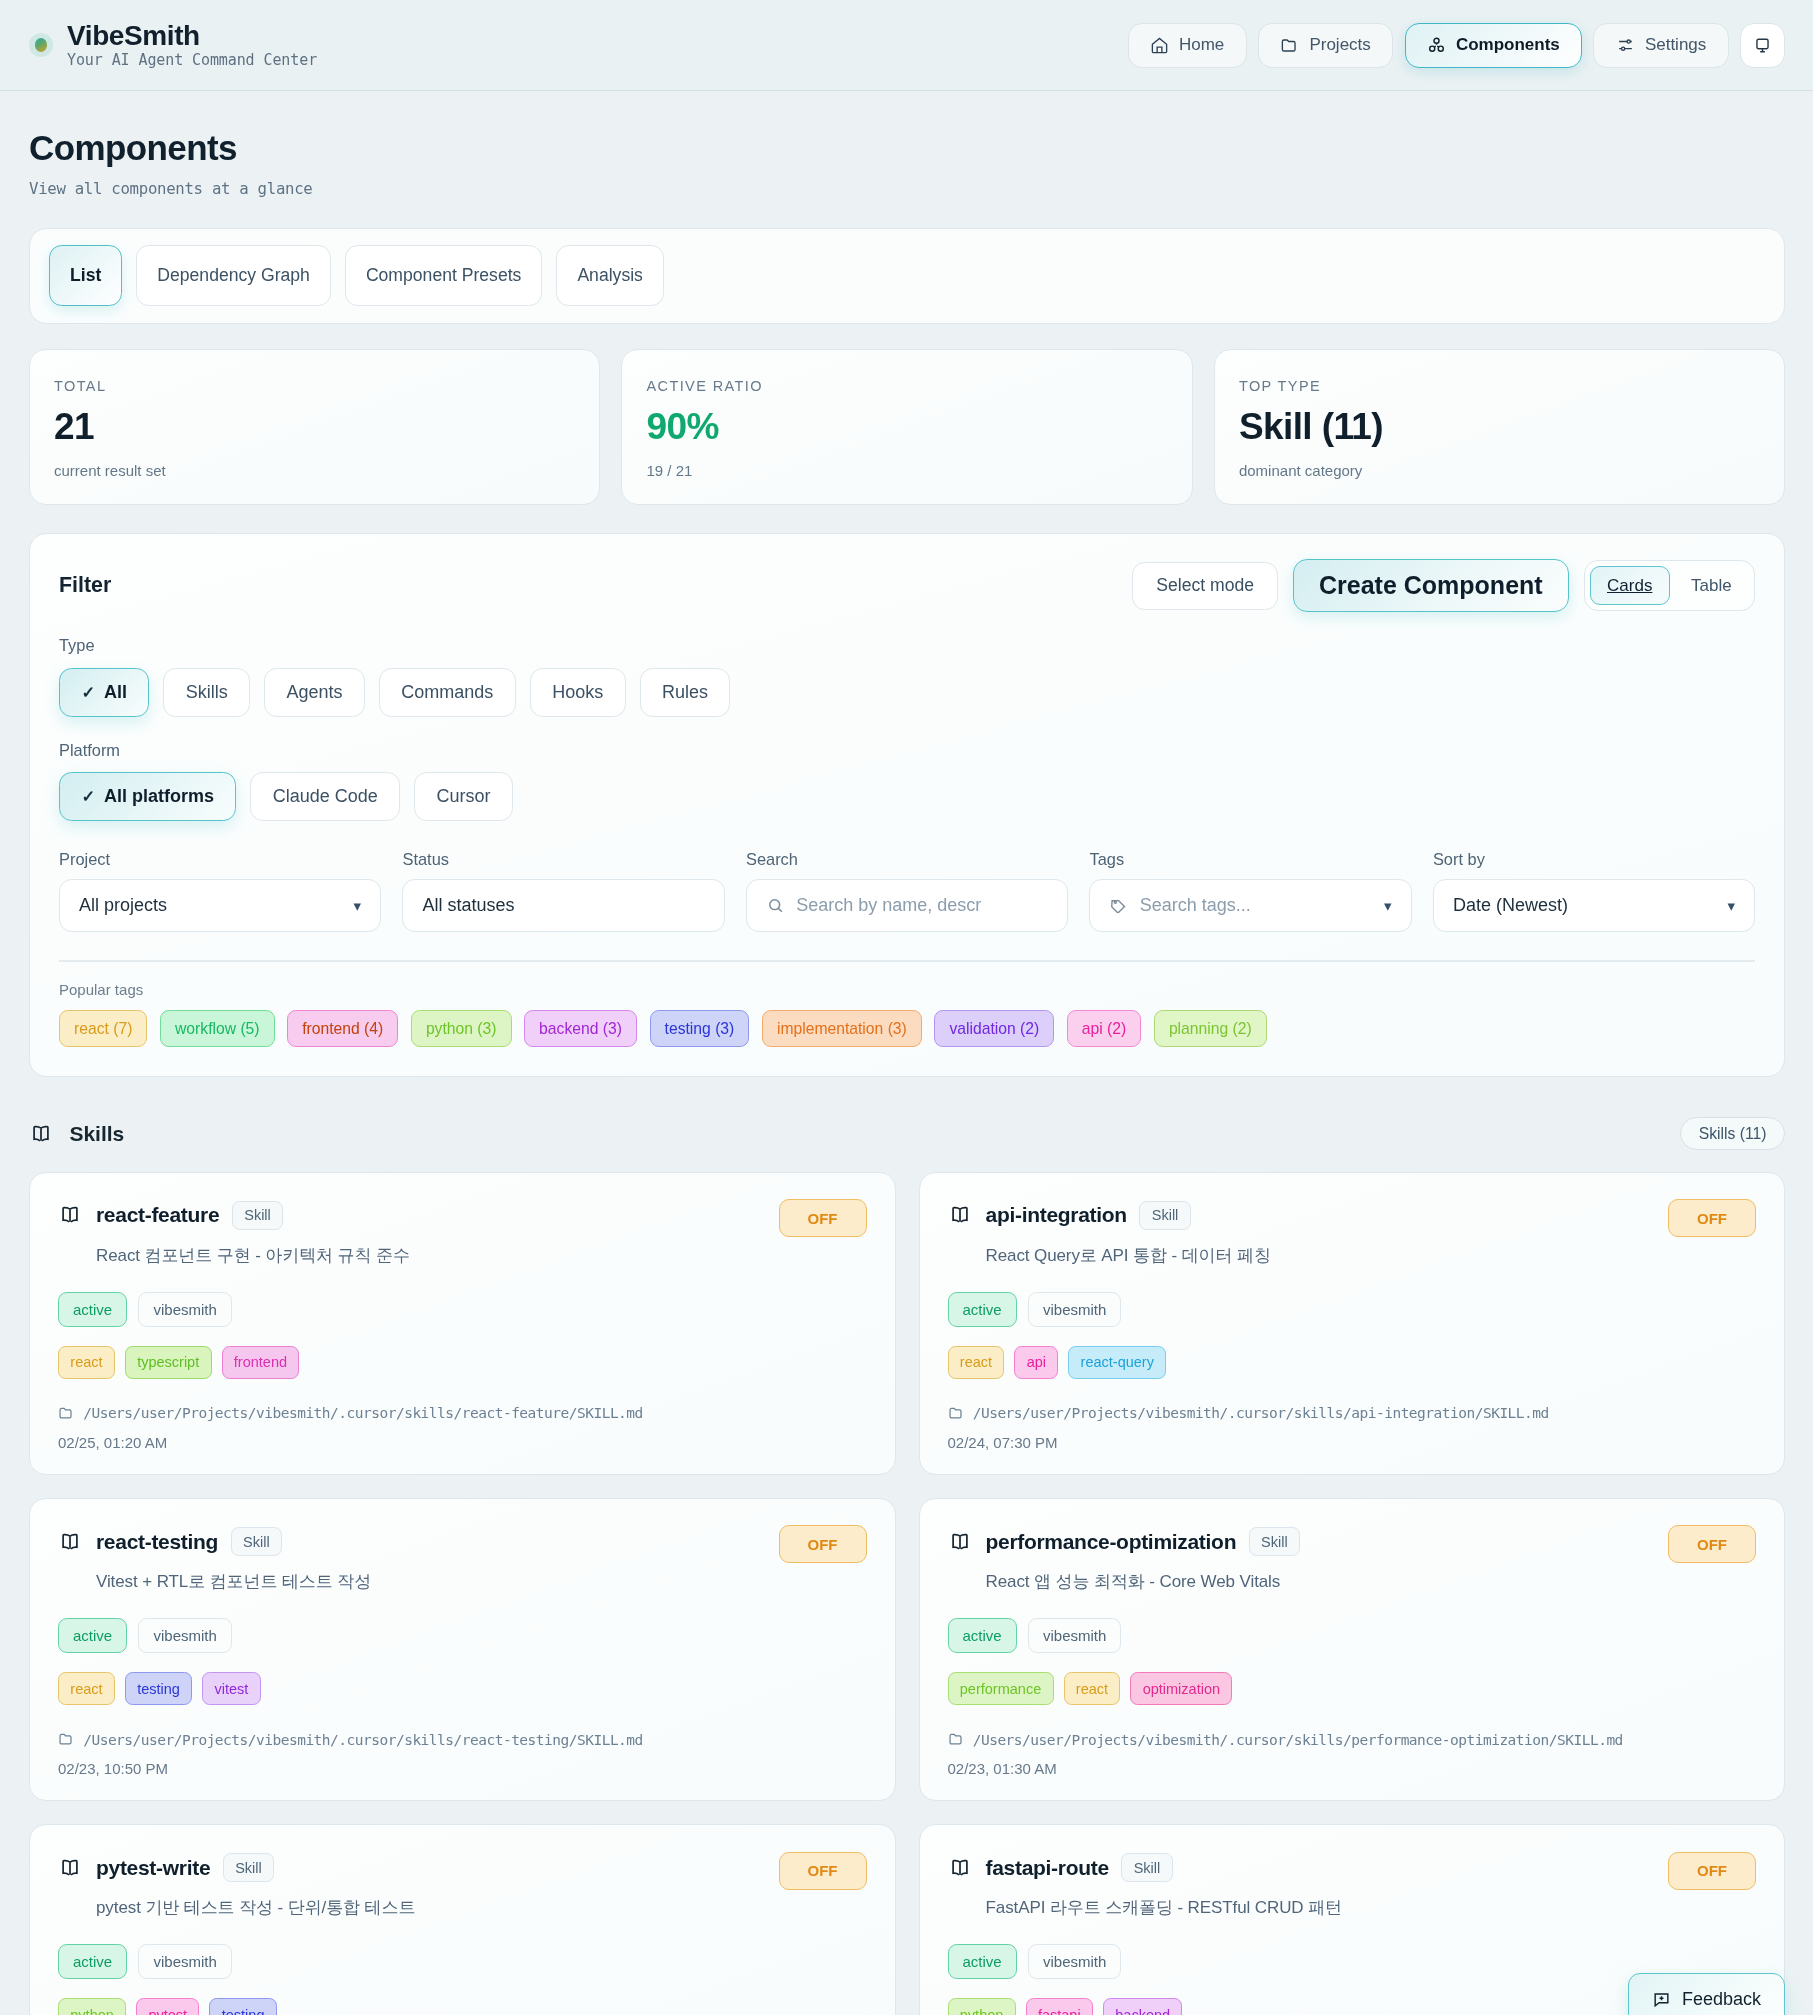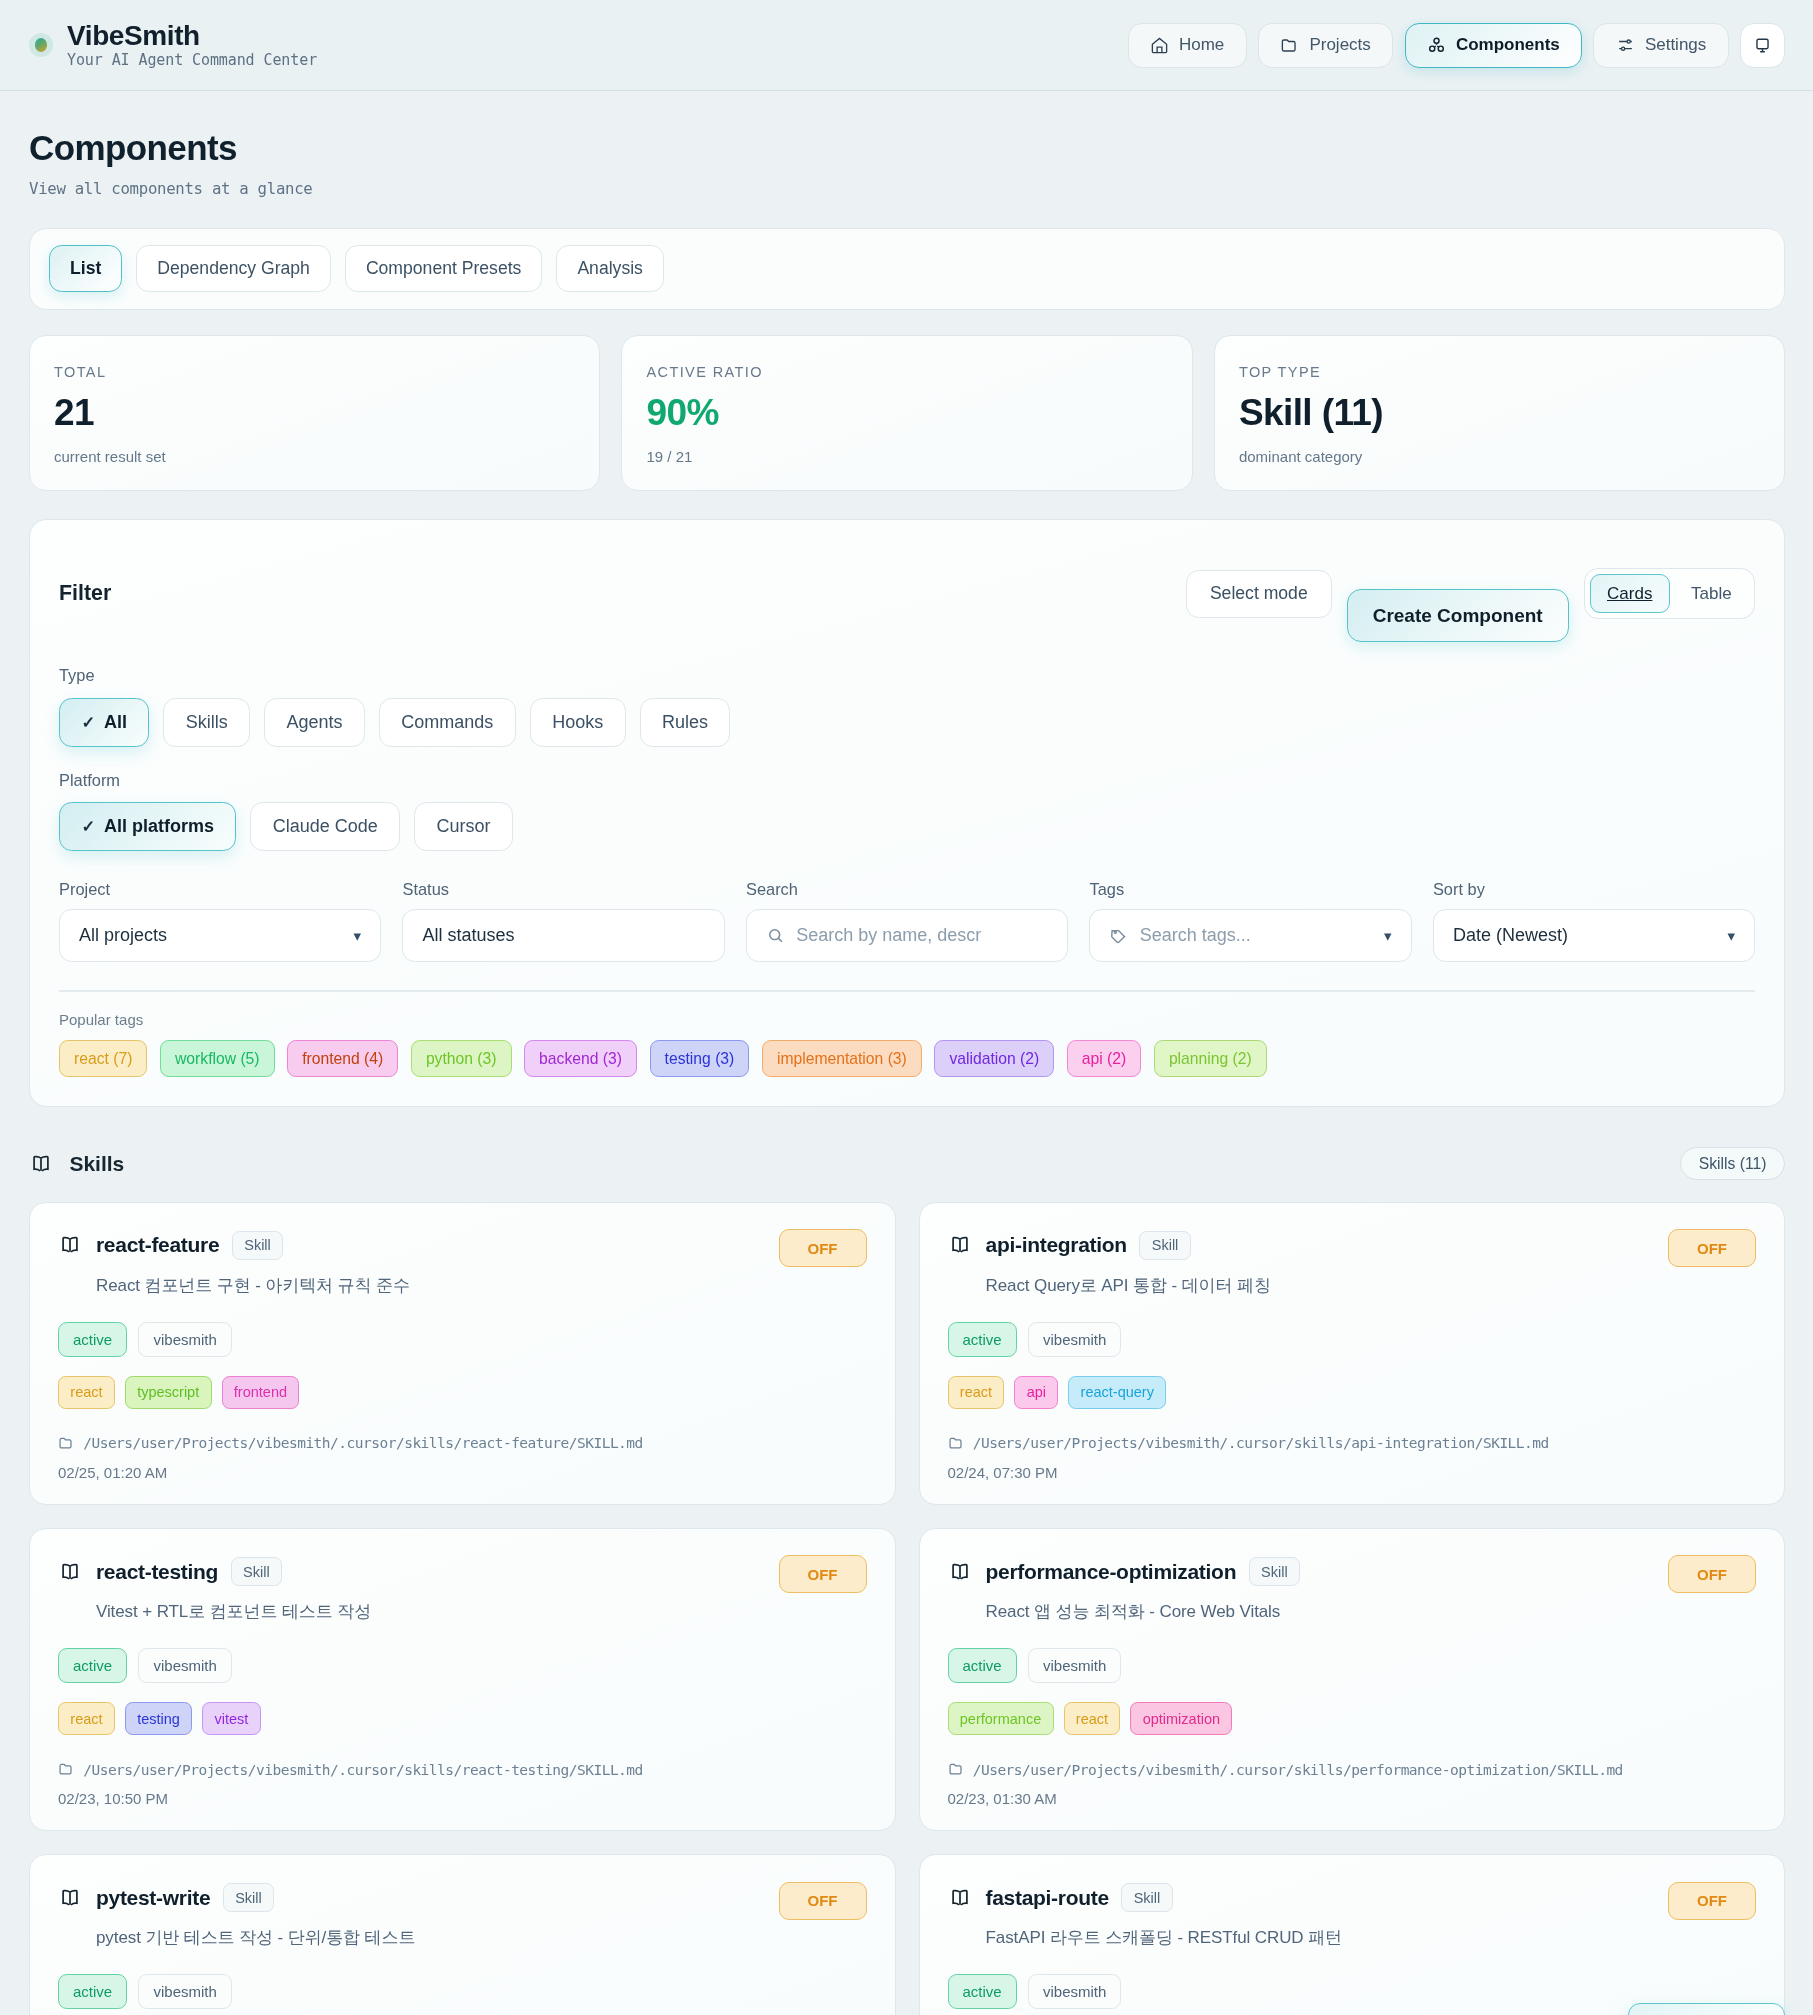--- a/index.html
+++ b/index.html
@@ -79,21 +79,21 @@
   
   .tabshell {
     margin-top: 30px;
     background: #fbfdfd;
     border: 1.3px solid #dde7ec;
     border-radius: 17.6px;
     padding: 16.4px 19px;
     display: flex; gap: 14px;
   }
   .tab {
-    height: 47px; padding: 0 20px;
+    height: 61px; padding: 0 20px;
     border: 1.3px solid #dde7ec; border-radius: 12.6px;
     background: #fff;
     font-size: 17.6px; color: #3c5264;
     display: flex; align-items: center; cursor: pointer; white-space: nowrap;
   }
   .tab.active {
     border-color: #4fc0c9; color: #0f1e2b; font-weight: 700;
     background: linear-gradient(135deg, #ddf1f3 0%, #f5fbfc 70%, #ffffff 100%);
     box-shadow: 0 5px 14px rgba(79,192,201,.2);
   }
@@ -131,24 +131,23 @@
   .btn-plain {
     height: 48px; padding: 0 23px;
     border: 1.3px solid #dde7ec; border-radius: 12.6px; background: #fff;
     font-size: 17.6px; color: #3a4f62; cursor: pointer; white-space: nowrap;
     display: flex; align-items: center;
   }
   .btn-primary {
     height: 53px; padding: 16px 25px;
     border: 1.3px solid #54c3cb; border-radius: 14px;
     background: linear-gradient(135deg, #d4eef1 0%, #eef8f9 60%, #fafdfd 100%);
-    font-size: 19px; color: #0f1e2b; font-weight: 700; cursor: pointer;
+    font-size: 25px; color: #0f1e2b; font-weight: 700; cursor: pointer;
     display: flex; align-items: center; white-space: nowrap;
     box-shadow: 0 5px 15px rgba(84,195,203,.22);
-    margin-top: 44px;
   }
   .seg {
     display: flex; align-items: center; gap: 3.8px;
     border: 1.3px solid #dde7ec; border-radius: 14px; background: #fdfefe;
     padding: 5px;
   }
   .seg-btn {
     height: 39px; padding: 0 16.4px; border-radius: 10px;
     font-size: 17px; color: #41566a; background: transparent; border: 1.3px solid transparent;
     display: flex; align-items: center; cursor: pointer; white-space: nowrap;

